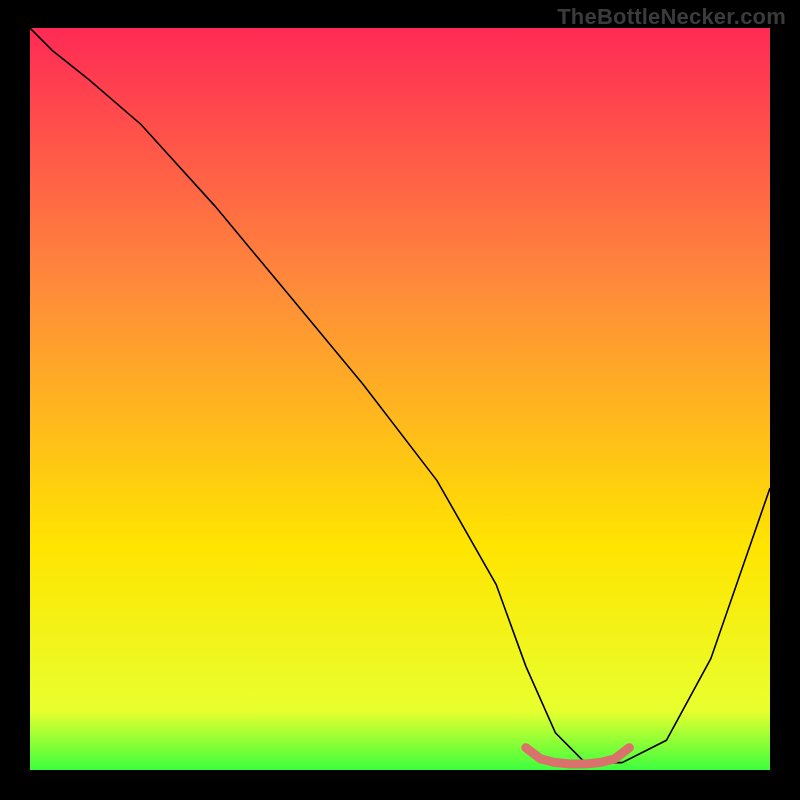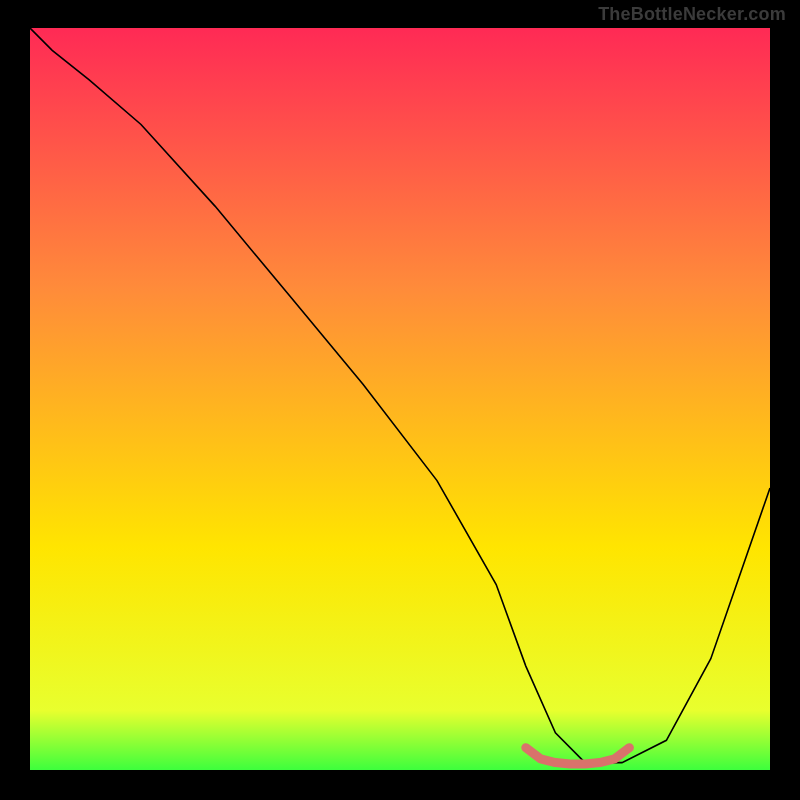--- a/index.html
+++ b/index.html
@@ -14,21 +14,21 @@
   .frame {
     position: relative;
     width: 800px;
     height: 800px;
     background: #000;
   }
   .watermark {
     position: absolute;
     top: 4px;
     right: 14px;
-    font-size: 18px;
+    font-size: 22px;
     font-weight: bold;
     color: #3b3b3b;
     z-index: 5;
     letter-spacing: 0.2px;
   }
   .plot {
     position: absolute;
     left: 30px;
     top: 28px;
     width: 740px;

